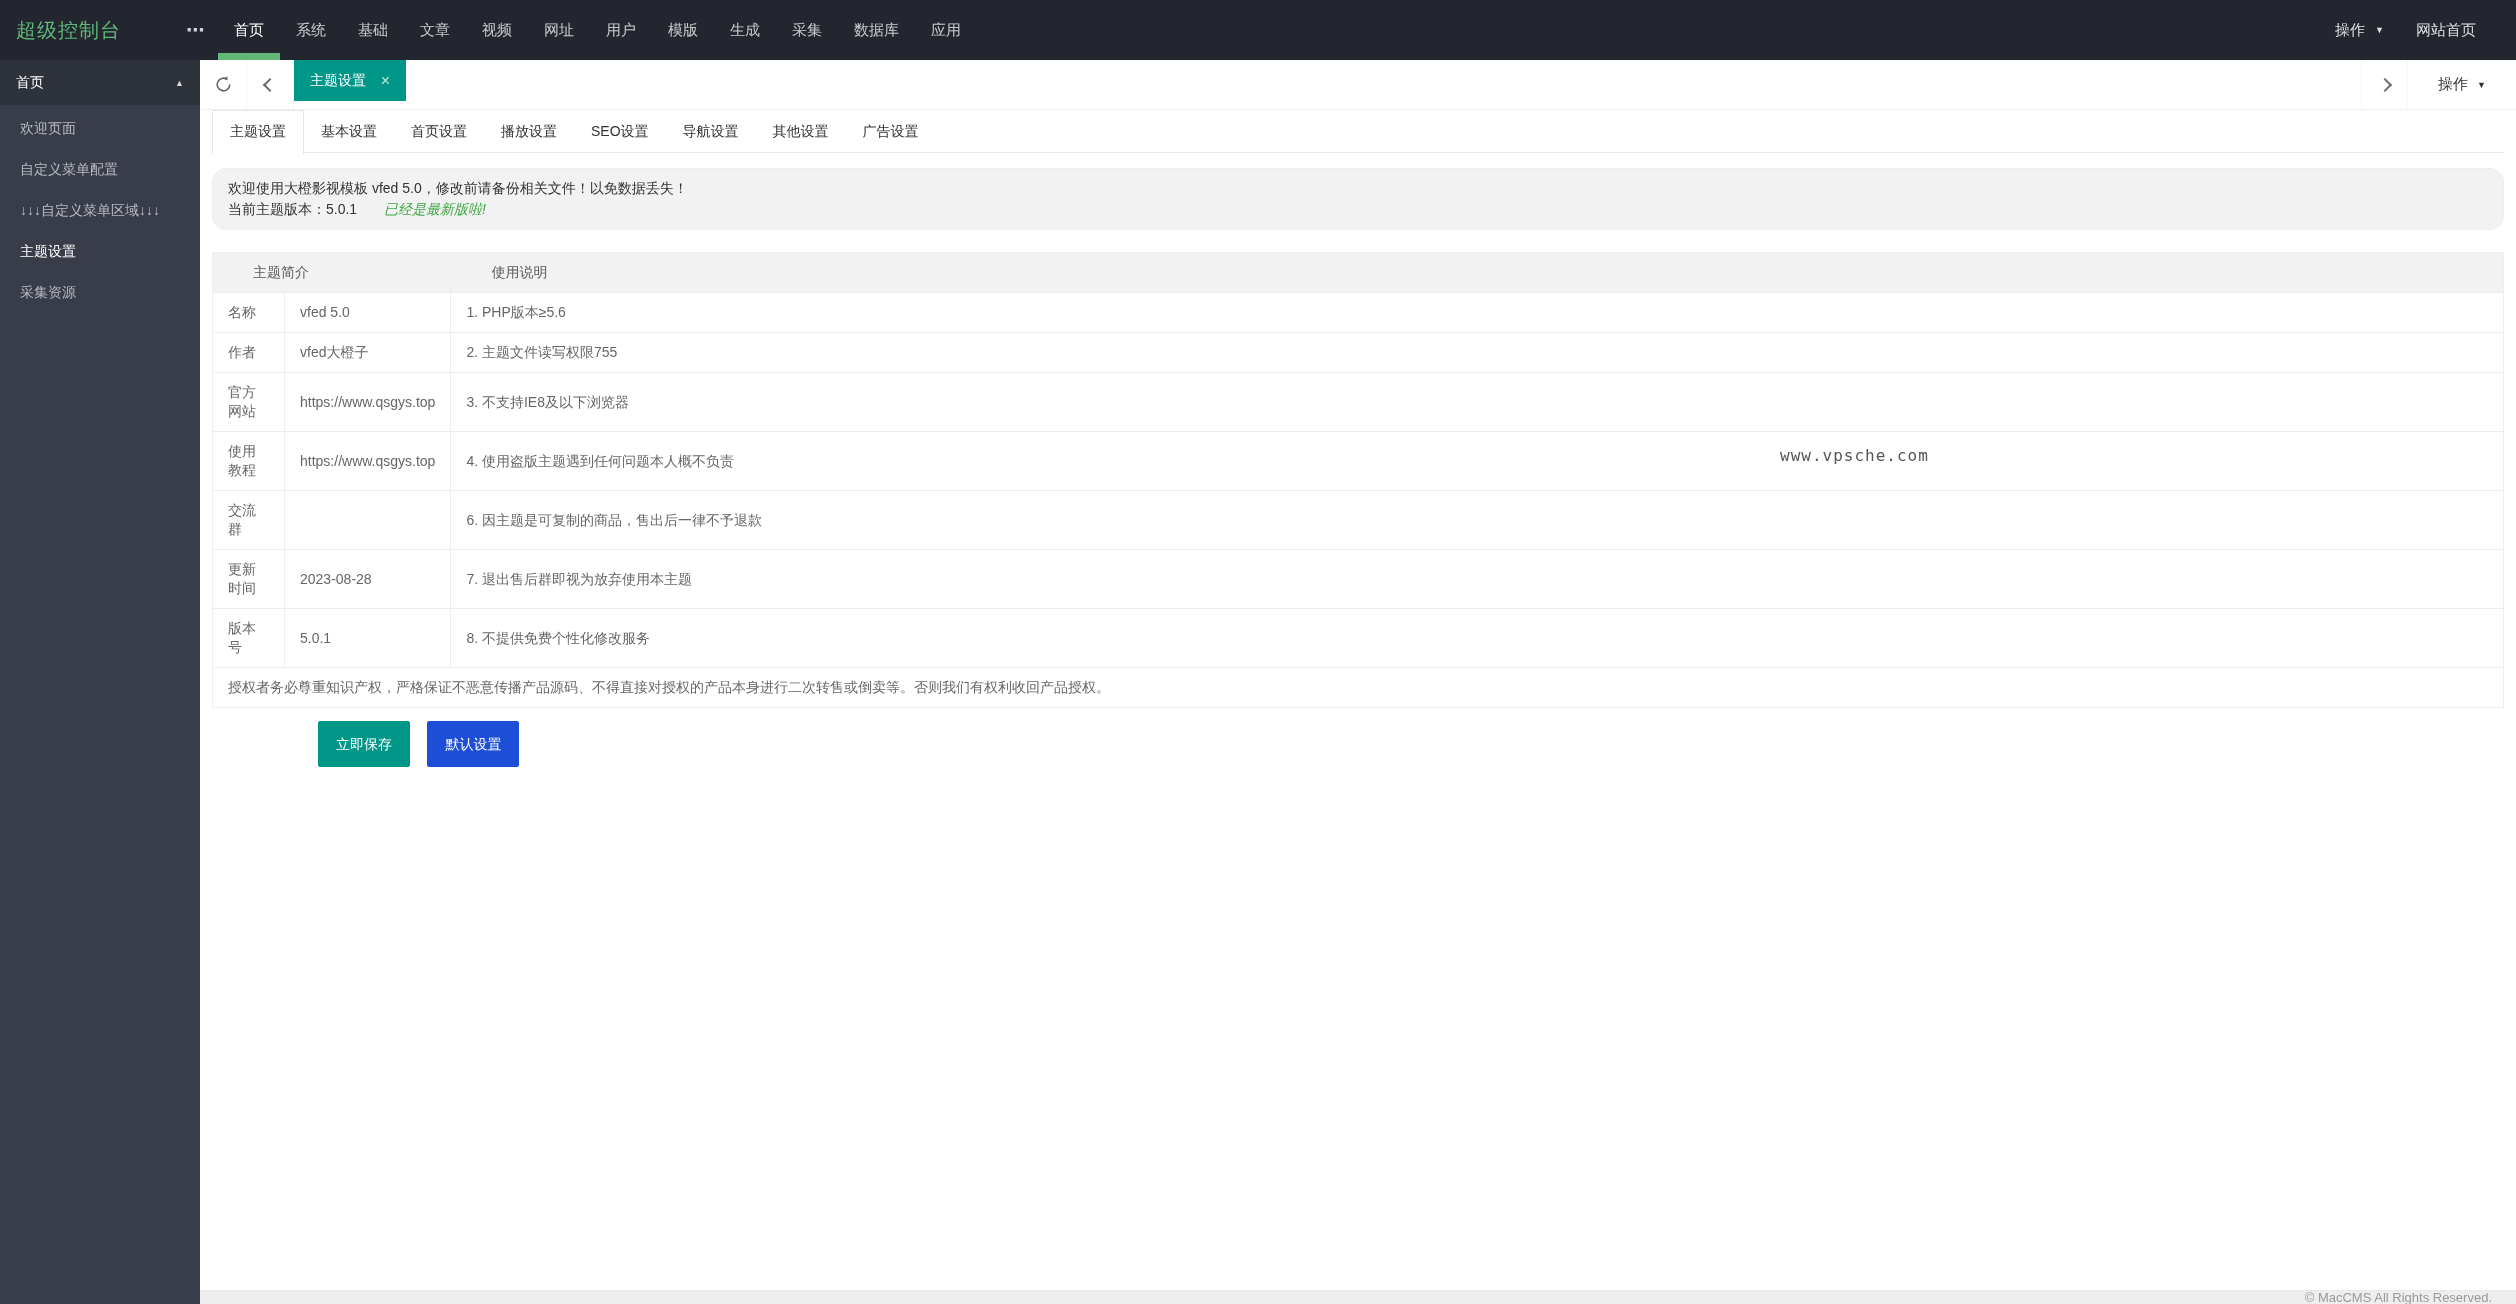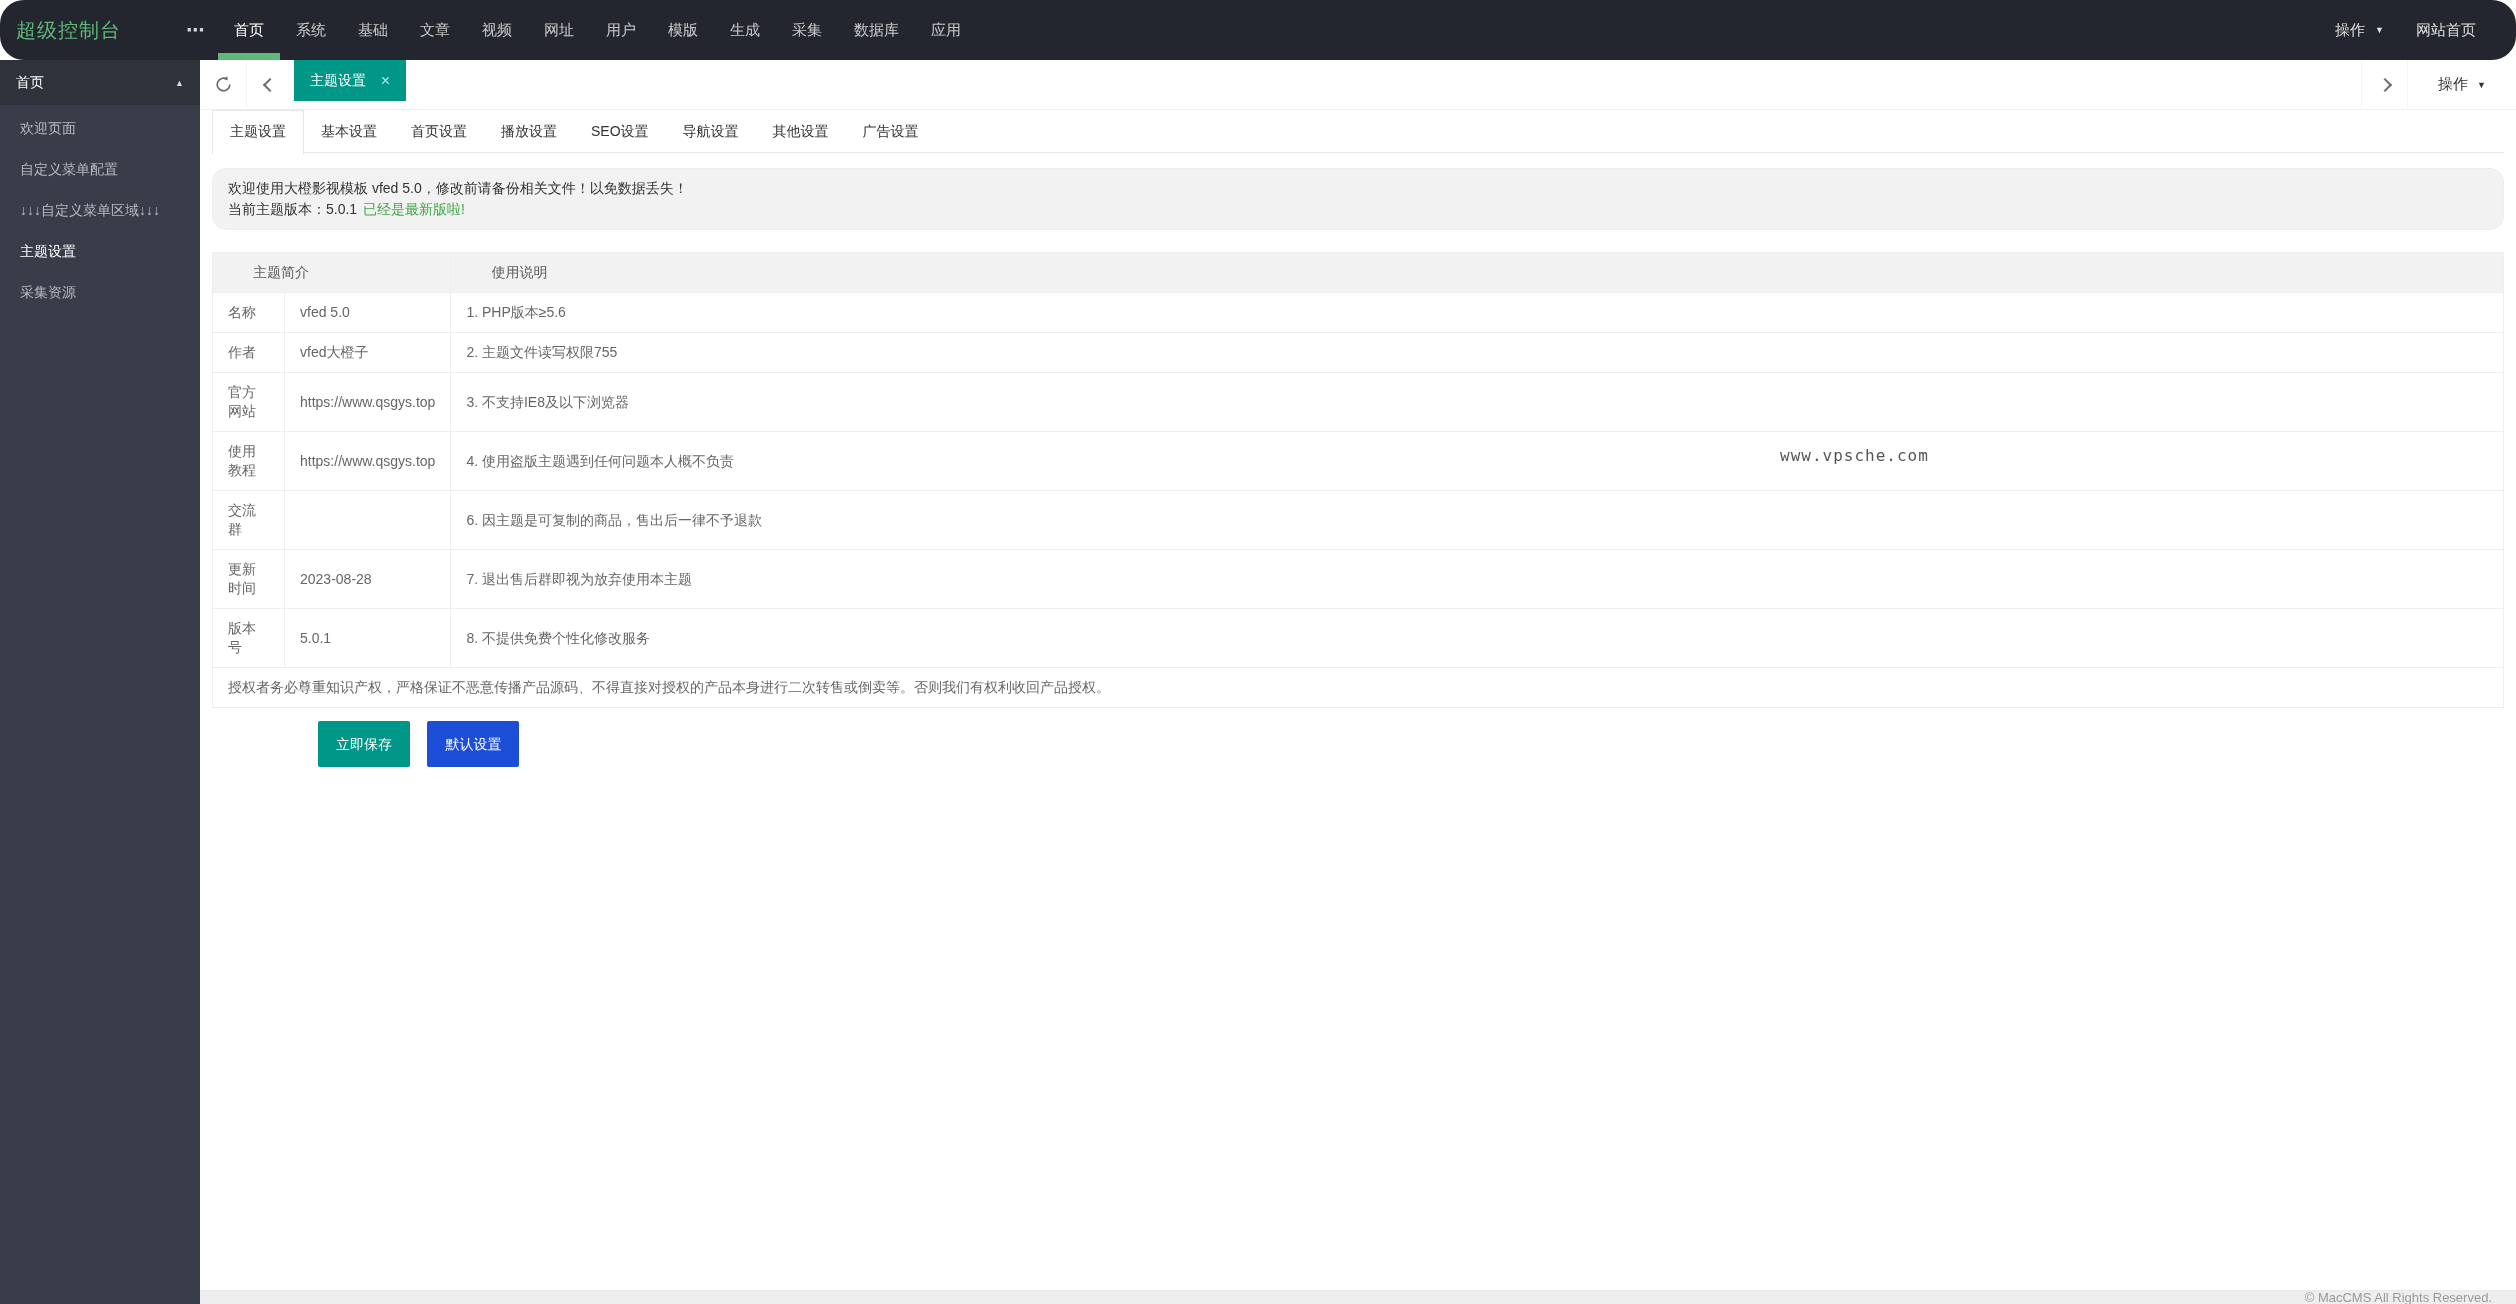--- a/index.html
+++ b/index.html
@@ -11,21 +11,20 @@
     overflow: hidden;
     color: #333;
   }
 
   
   .topbar {
     position: absolute; top: 0; left: 0; right: 0; height: 60px;
     background: #23262E;
     display: flex; align-items: stretch;
     z-index: 30;
-    border-radius: 24px;
   }
   .logo {
     width: 172px; padding-left: 16px;
     display: flex; align-items: center;
     color: #5FB878; font-size: 20px; letter-spacing: 1px;
   }
   .more-btn {
     display: flex; align-items: center; padding: 0 14px;
     color: #d0d3d9; font-size: 18px; font-weight: bold; cursor: pointer;
   }
@@ -128,21 +127,21 @@
     border: 1px solid #e6e6e6; border-bottom: none;
     height: 44px; line-height: 41px; margin-bottom: -1px; position: relative; z-index: 2;
   }
 
   .alert {
     margin-top: 15px;
     background: #f2f2f2; border: 1px solid #eeeeee; border-radius: 14px;
     padding: 9px 15px;
     font-size: 14px; color: #333; line-height: 21px;
   }
-  .alert .ok { color: #3da742; margin-left: 2px; }
+  .alert .ok { color: #3da742; margin-left: 23px; font-style: italic; }
 
   table.theme-table {
     margin-top: 22px; width: 100%;
     border-collapse: collapse;
     font-size: 14px; color: #666;
     border: 1px solid #e6e6e6;
   }
   .theme-table th, .theme-table td {
     border: 1px solid #eeeeee;
     padding: 10px 15px;

